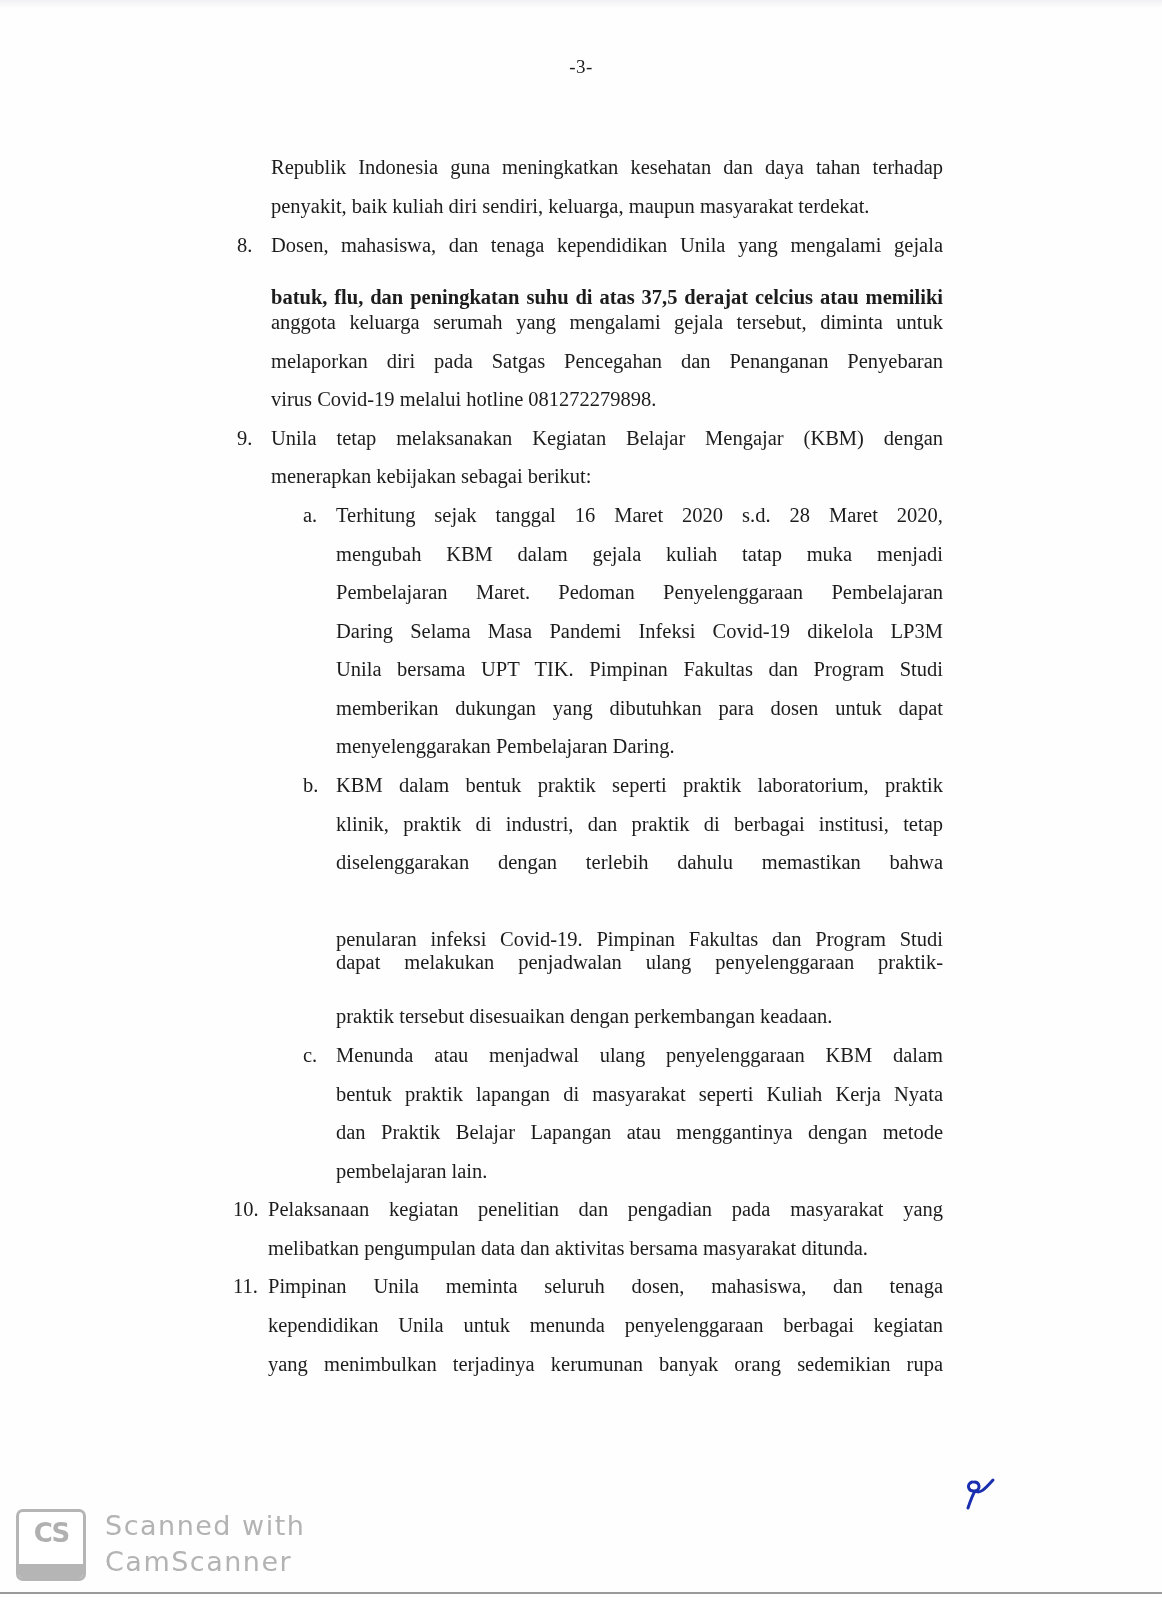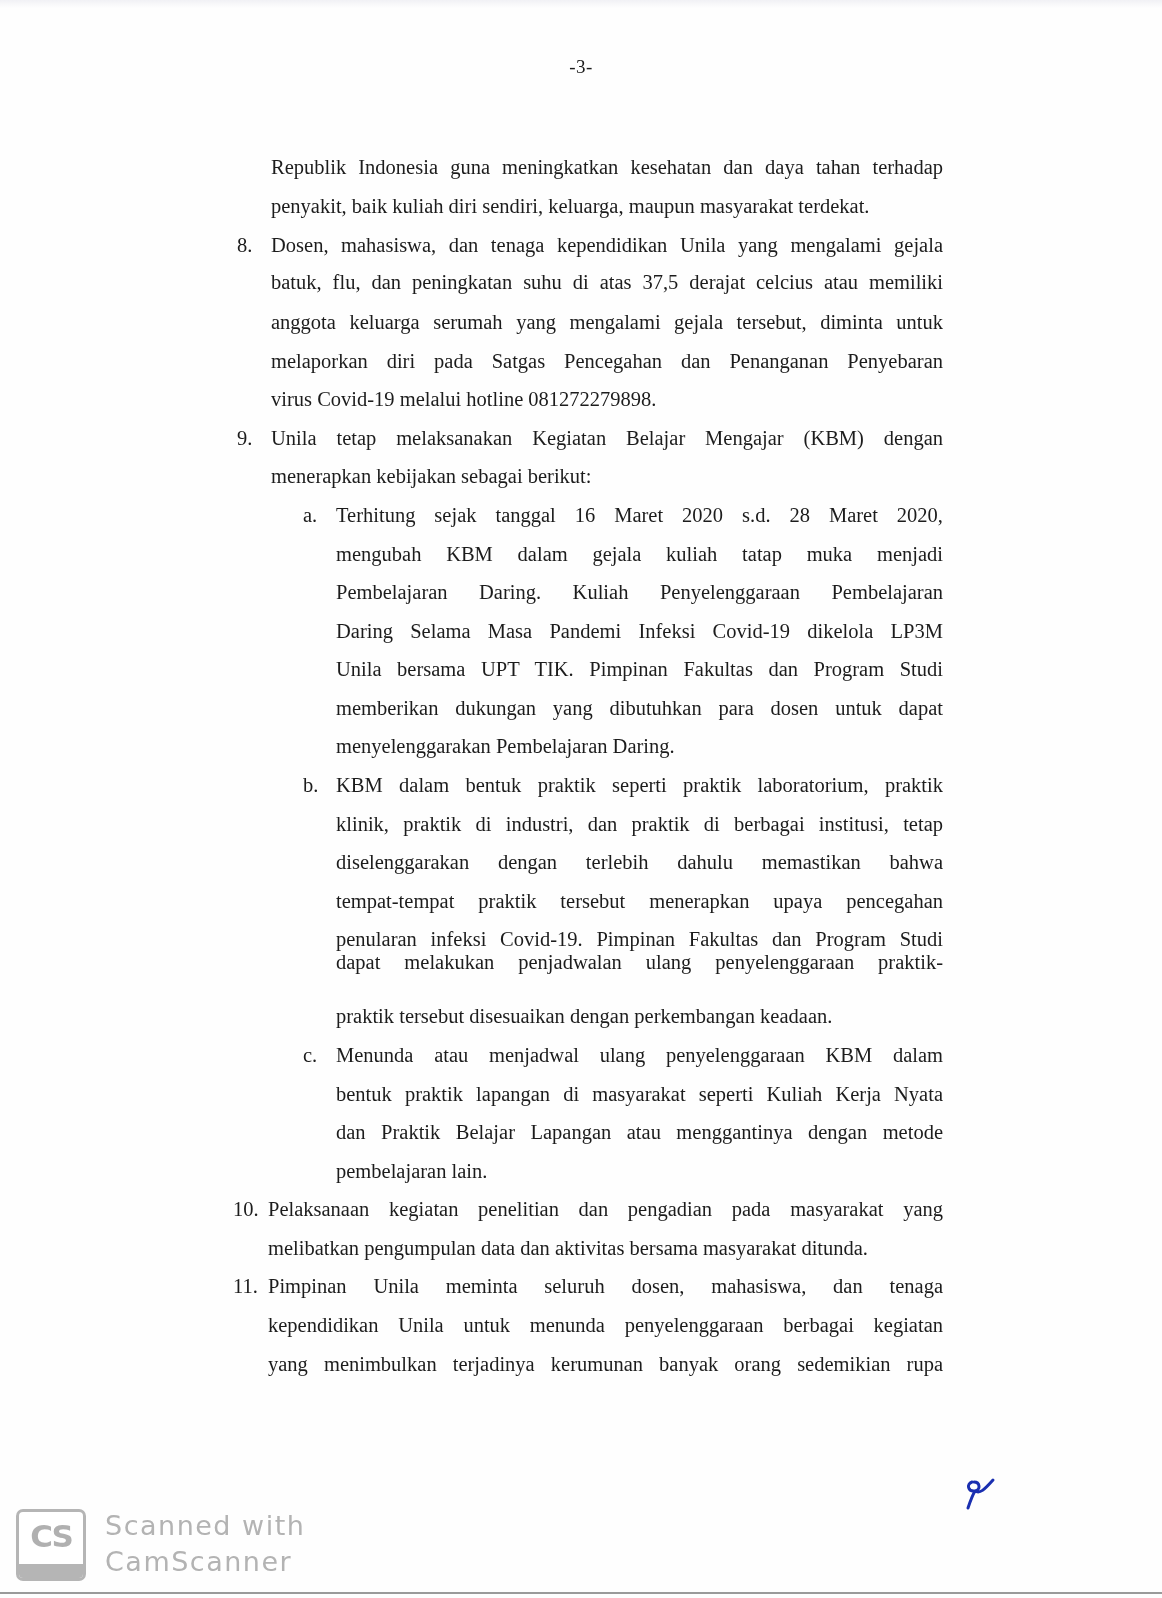--- a/index.html
+++ b/index.html
@@ -66,21 +66,21 @@
       overflow: hidden;
       background: #ffffff;
     }
     .cs-logo .cs-text {
       position: absolute;
       left: 0; top: 6px;
       width: 64px;
       text-align: center;
       font-family: "DejaVu Sans", sans-serif;
       font-weight: bold;
-      font-size: 31px;
+      font-size: 26px;
       color: #b0b0b0;
       letter-spacing: -2px;
     }
     .cs-logo .cs-bar {
       position: absolute;
       left: 0; bottom: 0;
       width: 64px;
       height: 14px;
       background: #b5b5b5;
     }
@@ -114,43 +114,42 @@
 <div class="page">
   <div class="top-shadow"></div>
 
   <div class="page-number">-3-</div>
 
   <div class="line just" style="left:271px; top:153px; width:672px;">Republik Indonesia guna meningkatkan kesehatan dan daya tahan terhadap</div>
   <div class="line" style="left:271px; top:192px;">penyakit, baik kuliah diri sendiri, keluarga, maupun masyarakat terdekat.</div>
 
   <div class="num" style="left:237px; top:231px;">8.</div>
   <div class="line just" style="left:271px; top:231px; width:672px;">Dosen, mahasiswa, dan tenaga kependidikan Unila yang mengalami gejala</div>
-  <div class="line just" style="left:271px; top:268px; width:672px;">batuk, flu, dan peningkatan suhu di atas 37,5 derajat celcius atau memiliki</div>
+  <div class="line just" style="left:271px; top:283px; width:672px;font-weight:bold;">batuk, flu, dan peningkatan suhu di atas 37,5 derajat celcius atau memiliki</div>
   <div class="line just" style="left:271px; top:308px; width:672px;">anggota keluarga serumah yang mengalami gejala tersebut, diminta untuk</div>
   <div class="line just" style="left:271px; top:347px; width:672px;">melaporkan diri pada Satgas Pencegahan dan Penanganan Penyebaran</div>
   <div class="line" style="left:271px; top:385px;">virus Covid-19 melalui hotline 081272279898.</div>
 
   <div class="num" style="left:237px; top:424px;">9.</div>
   <div class="line just" style="left:271px; top:424px; width:672px;">Unila tetap melaksanakan Kegiatan Belajar Mengajar (KBM) dengan</div>
   <div class="line" style="left:271px; top:462px;">menerapkan kebijakan sebagai berikut:</div>
 
   <div class="num" style="left:303px; top:501px;">a.</div>
   <div class="line just" style="left:336px; top:501px; width:607px;">Terhitung sejak tanggal 16 Maret 2020 s.d. 28 Maret 2020,</div>
   <div class="line just" style="left:336px; top:540px; width:607px;">mengubah KBM dalam gejala kuliah tatap muka menjadi</div>
-  <div class="line just" style="left:336px; top:578px; width:607px;">Pembelajaran Daring. Kuliah Penyelenggaraan Pembelajaran</div>
+  <div class="line just" style="left:336px; top:578px; width:607px;">Pembelajaran Maret. Pedoman Penyelenggaraan Pembelajaran</div>
   <div class="line just" style="left:336px; top:617px; width:607px;">Daring Selama Masa Pandemi Infeksi Covid-19 dikelola LP3M</div>
   <div class="line just" style="left:336px; top:655px; width:607px;">Unila bersama UPT TIK. Pimpinan Fakultas dan Program Studi</div>
   <div class="line just" style="left:336px; top:694px; width:607px;">memberikan dukungan yang dibutuhkan para dosen untuk dapat</div>
   <div class="line" style="left:336px; top:732px;">menyelenggarakan Pembelajaran Daring.</div>
 
   <div class="num" style="left:303px; top:771px;">b.</div>
   <div class="line just" style="left:336px; top:771px; width:607px;">KBM dalam bentuk praktik seperti praktik laboratorium, praktik</div>
   <div class="line just" style="left:336px; top:810px; width:607px;">klinik, praktik di industri, dan praktik di berbagai institusi, tetap</div>
   <div class="line just" style="left:336px; top:848px; width:607px;">diselenggarakan dengan terlebih dahulu memastikan bahwa</div>
-  <div class="line just" style="left:336px; top:887px; width:607px;">tempat-tempat praktik tersebut menerapkan upaya pencegahan</div>
   <div class="line just" style="left:336px; top:925px; width:607px;">penularan infeksi Covid-19. Pimpinan Fakultas dan Program Studi</div>
   <div class="line just" style="left:336px; top:948px; width:607px;">dapat melakukan penjadwalan ulang penyelenggaraan praktik-</div>
   <div class="line" style="left:336px; top:1002px;">praktik tersebut disesuaikan dengan perkembangan keadaan.</div>
 
   <div class="num" style="left:303px; top:1041px;">c.</div>
   <div class="line just" style="left:336px; top:1041px; width:607px;">Menunda atau menjadwal ulang penyelenggaraan KBM dalam</div>
   <div class="line just" style="left:336px; top:1080px; width:607px;">bentuk praktik lapangan di masyarakat seperti Kuliah Kerja Nyata</div>
   <div class="line just" style="left:336px; top:1118px; width:607px;">dan Praktik Belajar Lapangan atau menggantinya dengan metode</div>
   <div class="line" style="left:336px; top:1157px;">pembelajaran lain.</div>
 

